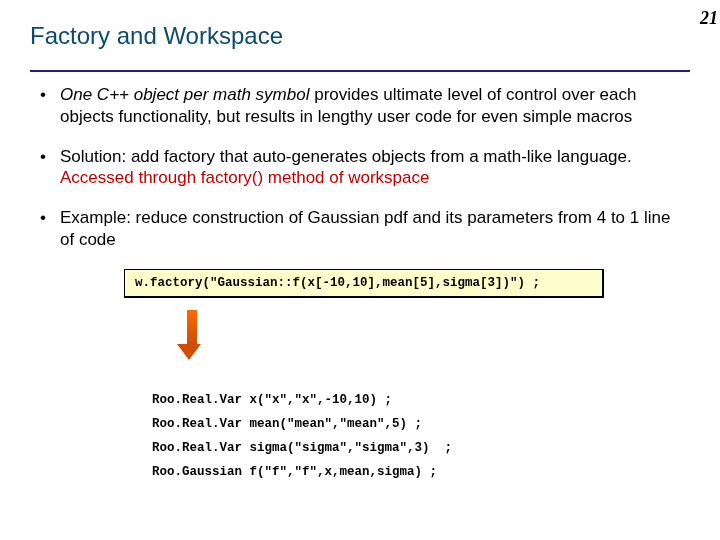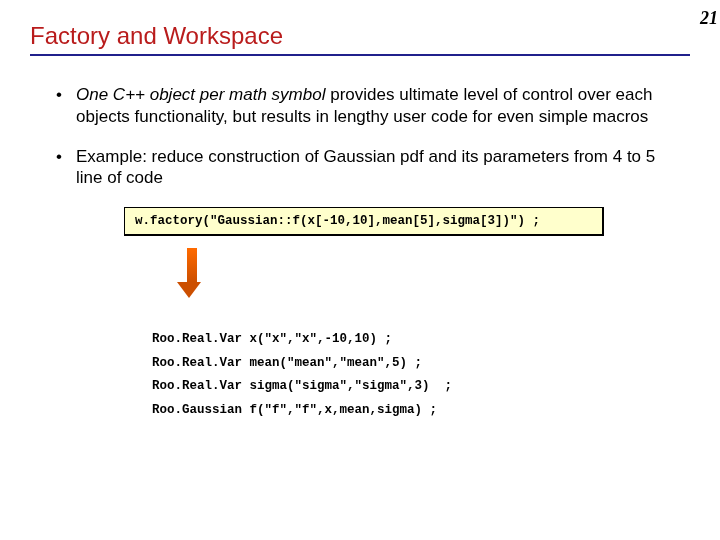--- a/index.html
+++ b/index.html
@@ -22,35 +22,35 @@
     font-style: italic;
     font-size: 18px;
     color: #000;
   }
   .title-block {
     padding: 22px 30px 0 30px;
   }
   .title {
     font-family: Verdana, Geneva, sans-serif;
     font-size: 24px;
-    color: #b91c1c;
+    color: #0c4a6e;
     font-weight: 400;
-    margin: 0 0 4px 0;
+    margin: 0 0 20px 0;
   }
   .title-rule {
     border: none;
     border-top: 2px solid #20208c;
     margin: 0;
   }
   .content {
     padding: 12px 36px 0 36px;
   }
   ul.bullets {
     list-style: none;
-    margin: 16px;
+    margin: 0;
     padding: 0;
   }
   ul.bullets > li {
     position: relative;
     padding-left: 24px;
     margin-bottom: 18px;
     font-size: 17px;
     line-height: 1.28;
   }
   ul.bullets > li::before {
@@ -122,21 +122,24 @@
 <div class="title-block">
   <h1 class="title">Factory and Workspace</h1>
   <hr class="title-rule">
 </div>
 
 <div class="content">
   <ul class="bullets">
     <li>
       <span class="emph">One C++ object per math symbol</span><span> provides ultimate level of control over each objects functionality, but results in lengthy user code for even simple macros</span>
     </li>
-    <li>Example: reduce construction of Gaussian pdf and its parameters from 4 to 5 line of code</li>
+    <li>
+      <span>Solution: add factory that auto-generates objects from a math-like language. </span><span class="red">Accessed through factory() method of workspace</span>
+    </li>
+    <li>Example: reduce construction of Gaussian pdf and its parameters from 4 to 1 line of code</li>
   </ul>
 
   <div class="code-panel">w.factory("Gaussian::f(x[-10,10],mean[5],sigma[3])") ;</div>
 
   <div class="arrow-wrap">
     <div class="arrow-col">
       <div class="arrow-body"></div>
       <div class="arrow-head"></div>
     </div>
   </div>

